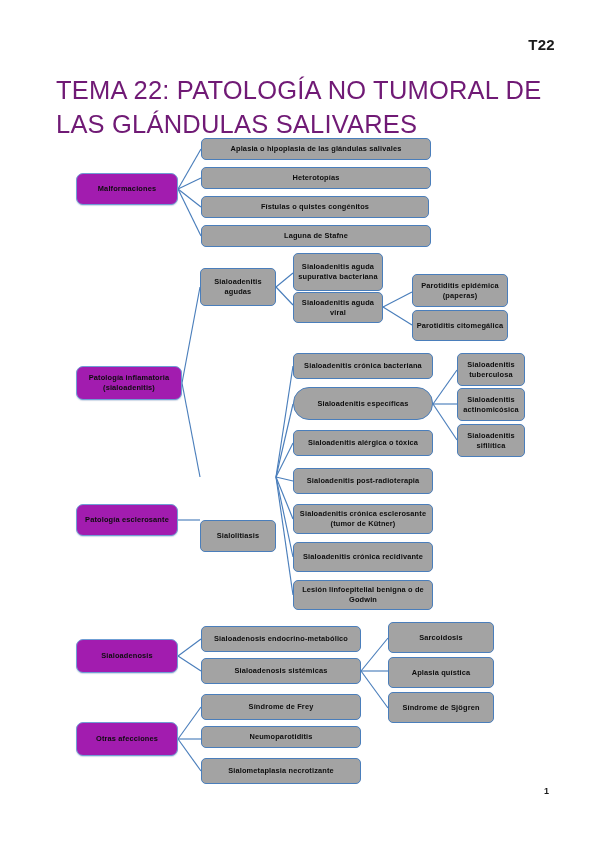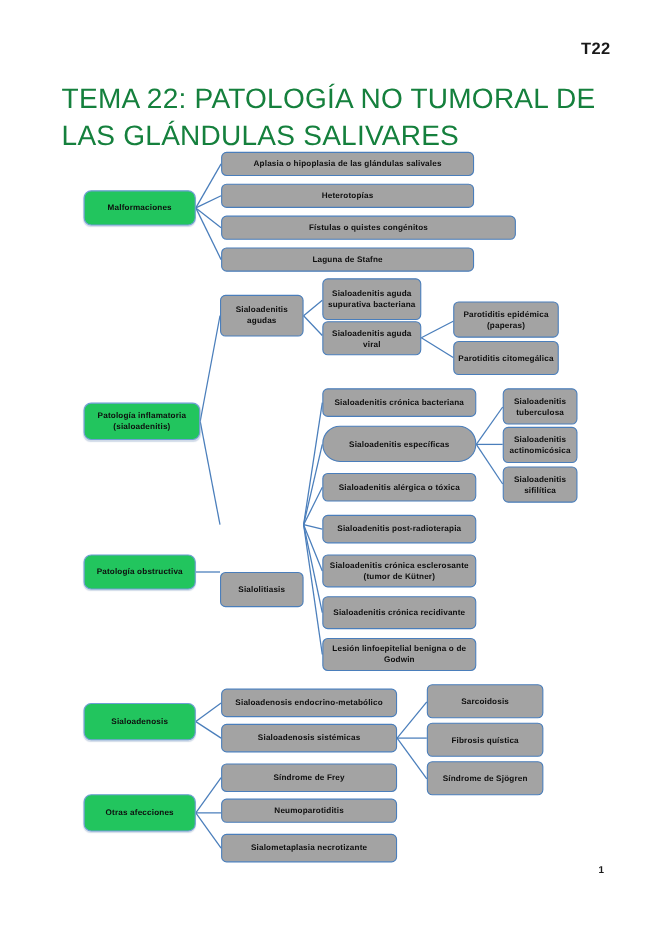--- a/index.html
+++ b/index.html
@@ -16,37 +16,37 @@
     font-size:15px;font-weight:bold;color:#1a1a1a;letter-spacing:.3px;
   }
   .pg-num{
     position:absolute;right:50px;top:786px;
     font-size:9px;font-weight:bold;color:#1a1a1a;
   }
 
   .doc-title{
     position:absolute;left:56px;top:56px;width:510px;
     font-size:25.5px;line-height:34px;font-weight:400;
-    color:#15803d;letter-spacing:.2px;
+    color:#701a75;letter-spacing:.2px;
   }
 
   
   .node{
     position:absolute;box-sizing:border-box;
     border:1.1px solid #4a7ebb;border-radius:5px;
     background:#a3a3a3;
     display:flex;align-items:center;justify-content:center;
     text-align:center;
     font-size:7.4px;line-height:9.6px;font-weight:bold;
     color:#0d0d0d;
     padding:1px 3px;
     letter-spacing:.15px;
   }
   .node.lvl1{
-    background:#22c55e;
+    background:#a21caf;
     border:1.3px solid #6f9ed4;
     border-radius:7px;
     box-shadow:0 1px 1px rgba(120,150,190,.35);
   }
   .node span{display:block;width:100%;}
 
   
   svg.links{position:absolute;left:0;top:0;width:599px;height:848px;pointer-events:none;}
   svg.links path,svg.links line{stroke:#4a7ebb;stroke-width:1.15px;fill:none;}
 </style>
@@ -103,21 +103,21 @@
 
   <div class="node lvl1" style="left:76px;top:173px;width:102px;height:32px;">
     <span>Malformaciones</span>
   </div>
   <div class="node" style="left:201px;top:138px;width:230px;height:22px;">
     <span>Aplasia o hipoplasia de las glándulas salivales</span>
   </div>
   <div class="node" style="left:201px;top:167px;width:230px;height:22px;">
     <span>Heterotopías</span>
   </div>
-  <div class="node" style="left:201px;top:196px;width:268px;height:22px;">
+  <div class="node" style="left:201px;top:196px;width:228px;height:22px;">
     <span>Fístulas o quistes congénitos</span>
   </div>
   <div class="node" style="left:201px;top:225px;width:230px;height:22px;">
     <span>Laguna de Stafne</span>
   </div>
 
   <div class="node lvl1" style="left:76px;top:366px;width:106px;height:34px;">
     <span>Patología inflamatoria (sialoadenitis)</span>
   </div>
 
@@ -162,40 +162,40 @@
     <span>Sialoadenitis crónica esclerosante (tumor de Kütner)</span>
   </div>
   <div class="node" style="left:293px;top:542px;width:140px;height:30px;">
     <span>Sialoadenitis crónica recidivante</span>
   </div>
   <div class="node" style="left:293px;top:580px;width:140px;height:30px;">
     <span>Lesión linfoepitelial benigna o de Godwin</span>
   </div>
 
   <div class="node lvl1" style="left:76px;top:504px;width:102px;height:32px;">
-    <span>Patología obstructiva</span>
+    <span>Patología esclerosante</span>
   </div>
   <div class="node" style="left:200px;top:504px;width:76px;height:32px;margin-top:16px;">
     <span>Sialolitiasis</span>
   </div>
 
   <div class="node lvl1" style="left:76px;top:639px;width:102px;height:34px;">
     <span>Sialoadenosis</span>
   </div>
   <div class="node" style="left:201px;top:626px;width:160px;height:26px;">
     <span>Sialoadenosis endocrino-metabólico</span>
   </div>
   <div class="node" style="left:201px;top:658px;width:160px;height:26px;">
     <span>Sialoadenosis sistémicas</span>
   </div>
   <div class="node" style="left:388px;top:622px;width:106px;height:31px;">
     <span>Sarcoidosis</span>
   </div>
   <div class="node" style="left:388px;top:657px;width:106px;height:31px;">
-    <span>Fibrosis quística</span>
+    <span>Aplasia quística</span>
   </div>
   <div class="node" style="left:388px;top:692px;width:106px;height:31px;">
     <span>Síndrome de Sjögren</span>
   </div>
 
   <div class="node lvl1" style="left:76px;top:722px;width:102px;height:34px;">
     <span>Otras afecciones</span>
   </div>
   <div class="node" style="left:201px;top:694px;width:160px;height:26px;">
     <span>Síndrome de Frey</span>

